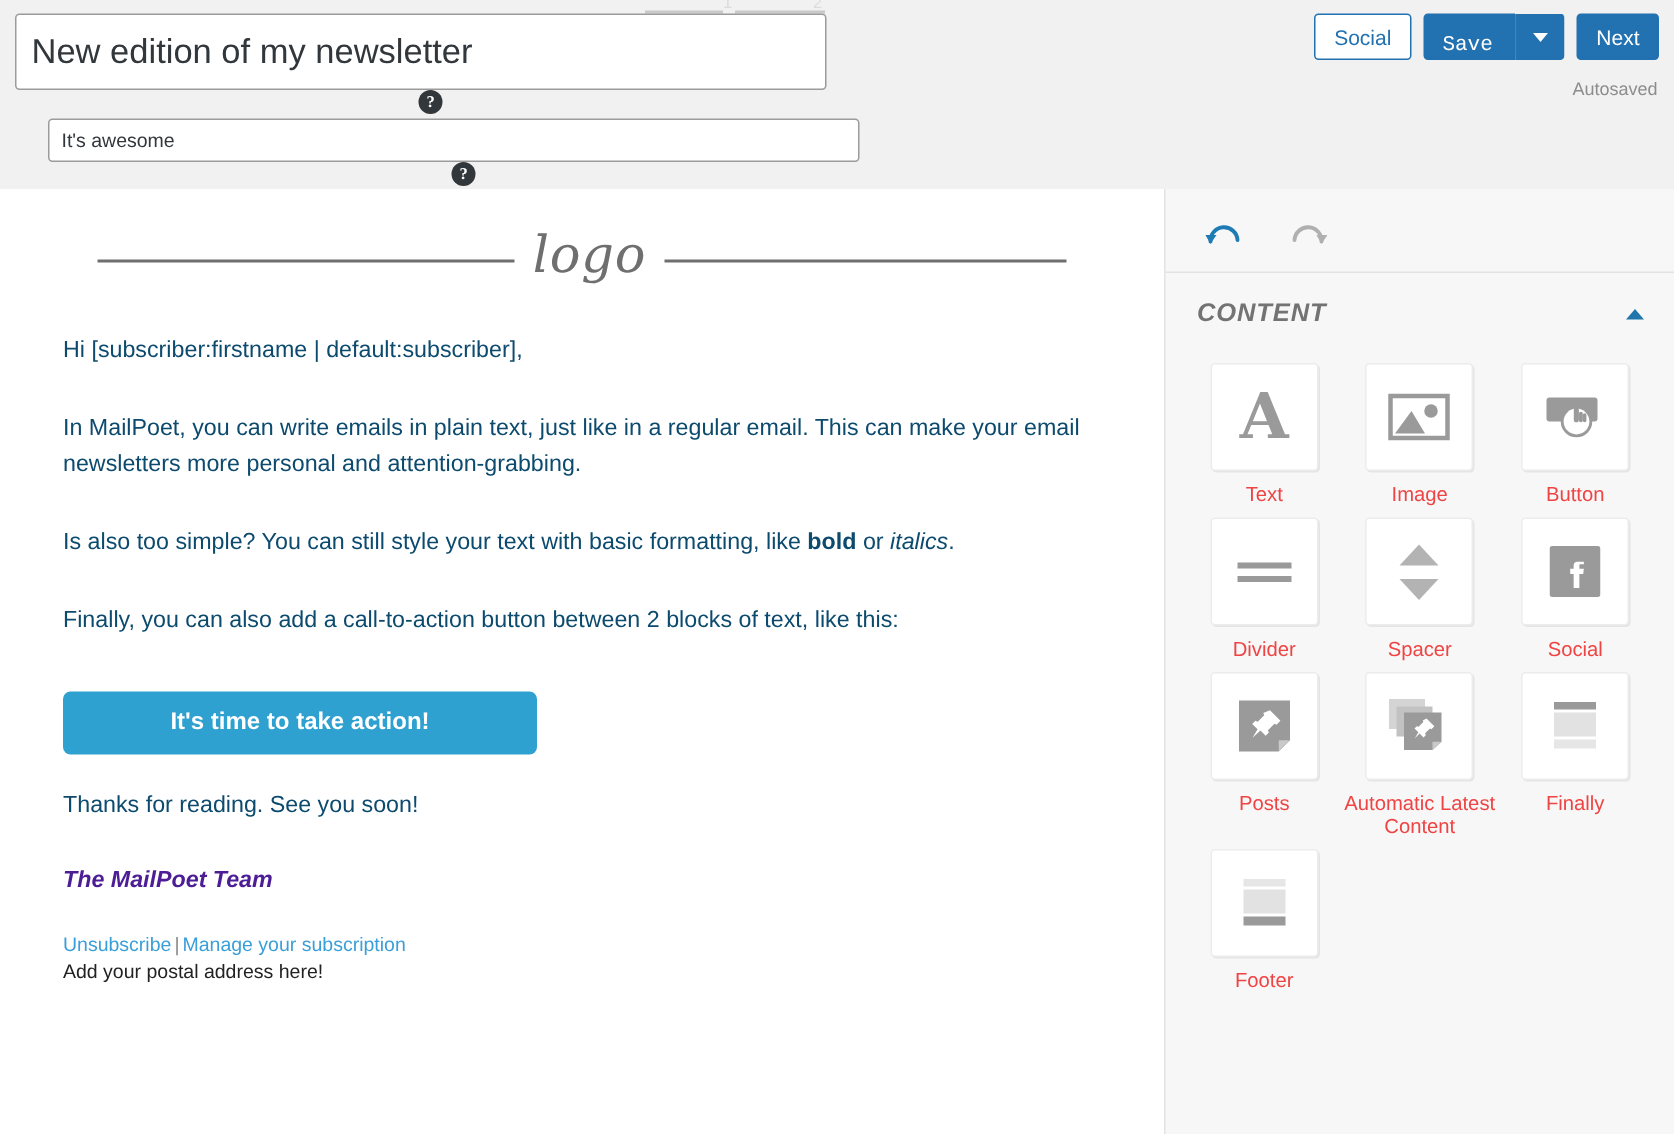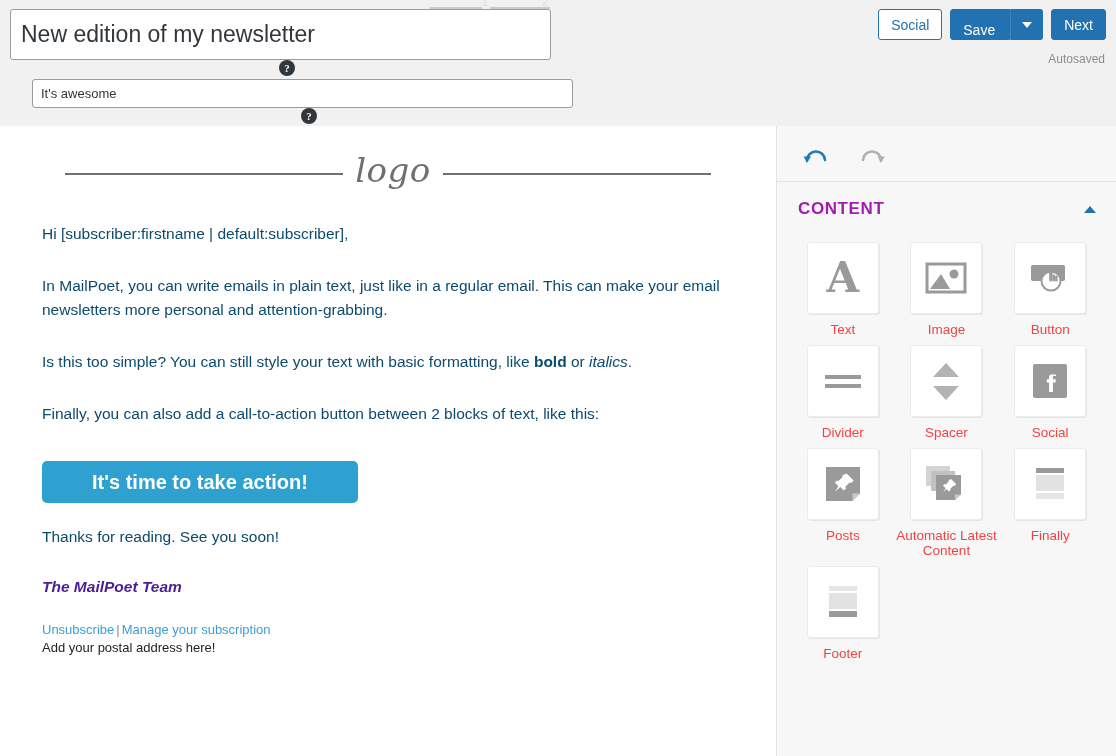--- a/index.html
+++ b/index.html
@@ -69,20 +69,21 @@
   .btn.secondary {
     background: #fff; color: #2271b1; border-color: #2271b1; padding: 0 12px;
   }
   .btn.primary {
     background: #2271b1; color: #fff; border-color: #2271b1; padding: 0 12px;
   }
   .save-group { display: flex; }
   .save-group .save-main {
     border-top-right-radius: 0; border-bottom-right-radius: 0;
     padding: 11px 14px 0 12px;
+    font-family: Liberation Mono, monospace;
   }
   .save-group .save-caret {
     width: 33px; padding: 0;
     border-top-left-radius: 0; border-bottom-left-radius: 0;
     border-left: 1px solid #3f84bd;
   }
   .caret-down {
     width: 0; height: 0;
     border-left: 5px solid transparent; border-right: 5px solid transparent;
     border-top: 6px solid #fff;
@@ -115,21 +116,21 @@
   .email p {
     font-size: 15.5px; line-height: 1.5; color: #0c4a6e; margin: 0 0 29px 0;
   }
   .email p.tight { margin-bottom: 27px; }
   .email b { font-weight: bold; }
   .email i { font-style: italic; }
 
   .cta {
     display: inline-flex; align-items: center; justify-content: center;
     background: #2ea1d0; color: #fff; border-radius: 5px;
-    width: 316px; height: 42px; font-size: 20px; font-weight: bold;
+    width: 316px; height: 42px; font-size: 16px; font-weight: bold;
     margin: 9px 4px 22px 0; cursor: pointer;
   }
 
   .signature {
     font-size: 15.5px; font-weight: bold; font-style: italic;
     color: #4c1d95; margin: 0 0 26px 0;
   }
   .footer-links { font-size: 13px; margin-bottom: 3px; }
   .footer-links a { color: #3a9fd8; text-decoration: none; cursor: pointer; }
   .footer-links .sep { color: #888; padding: 0 2px; }
@@ -146,21 +147,21 @@
     display: flex; align-items: center; padding-left: 22px; gap: 22px;
   }
   .hist-btn { width: 34px; height: 30px; cursor: pointer;
               display: flex; align-items: center; justify-content: center; }
 
   .section-head {
     height: 54px; display: flex; align-items: center;
     padding: 0 20px 0 21px; justify-content: space-between;
   }
   .section-title {
-    color: #a21caf; font-size: 17px; font-weight: bold; letter-spacing: 0.6px;
+    color: #737373; font-size: 17px; font-weight: bold; letter-spacing: 0.6px; font-style: italic;
   }
   .collapse-arrow {
     width: 0; height: 0;
     border-left: 6px solid transparent; border-right: 6px solid transparent;
     border-bottom: 7px solid #2076ab; cursor: pointer;
   }
 
   .widget-grid {
     display: grid; grid-template-columns: repeat(3, 1fr);
     padding: 0 14px; row-gap: 2px;
@@ -239,21 +240,21 @@
         <div class="rule left"></div>
         <div class="logo-word">logo</div>
         <div class="rule right"></div>
       </div>
 
       <p>Hi [subscriber:firstname | default:subscriber],</p>
 
       <p>In MailPoet, you can write emails in plain text, just like in a regular email. This can make your email newsletters more personal and attention-grabbing.</p>
 
       <p>
-        <span>Is this too simple? You can still style your text with basic formatting, like </span><b>bold</b><span> or </span><i>italics</i><span>.</span>
+        <span>Is also too simple? You can still style your text with basic formatting, like </span><b>bold</b><span> or </span><i>italics</i><span>.</span>
       </p>
 
       <p class="tight">Finally, you can also add a call-to-action button between 2 blocks of text, like this:</p>
 
       <div class="cta">It's time to take action!</div>
 
       <p>Thanks for reading. See you soon!</p>
 
       <div class="signature">The MailPoet Team</div>
 

